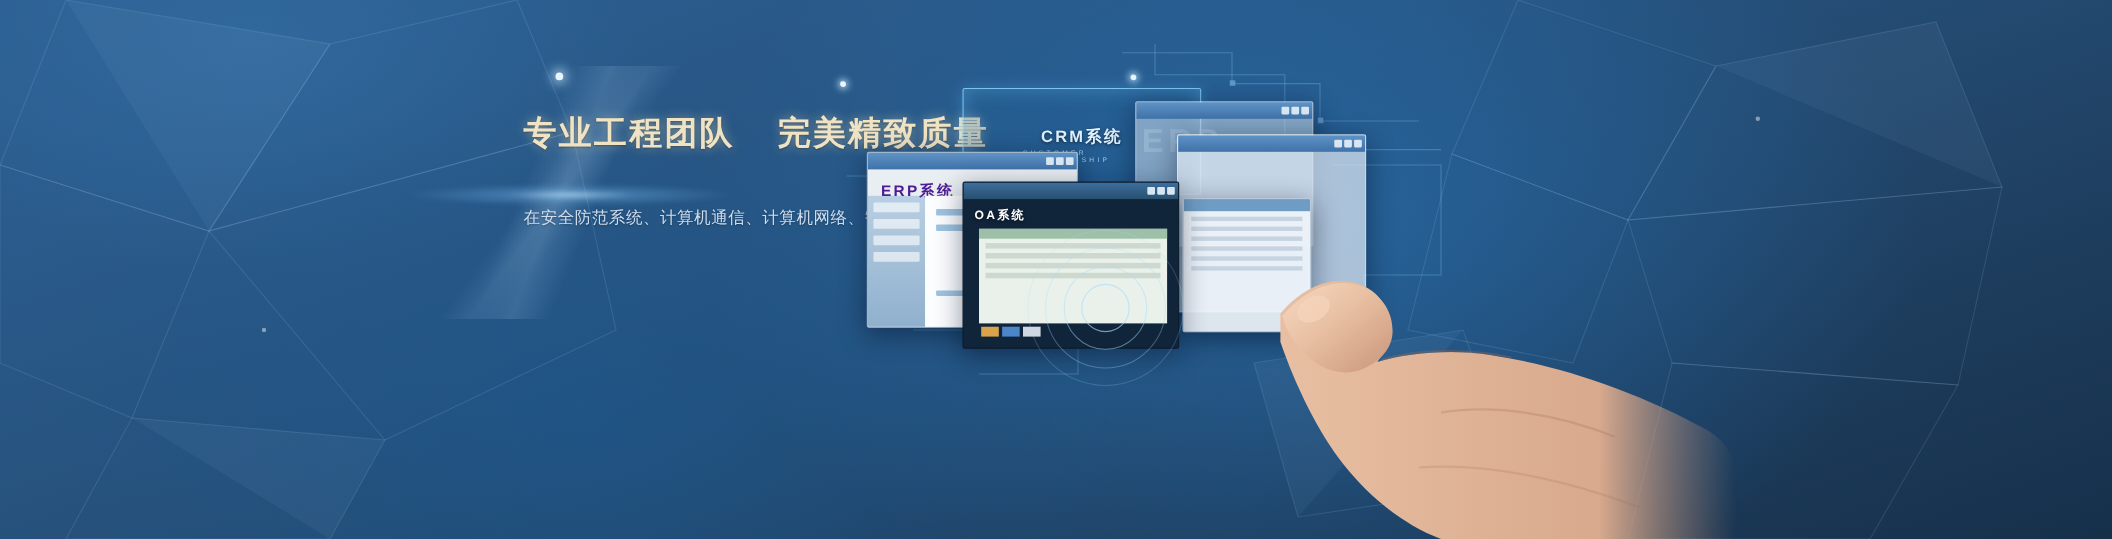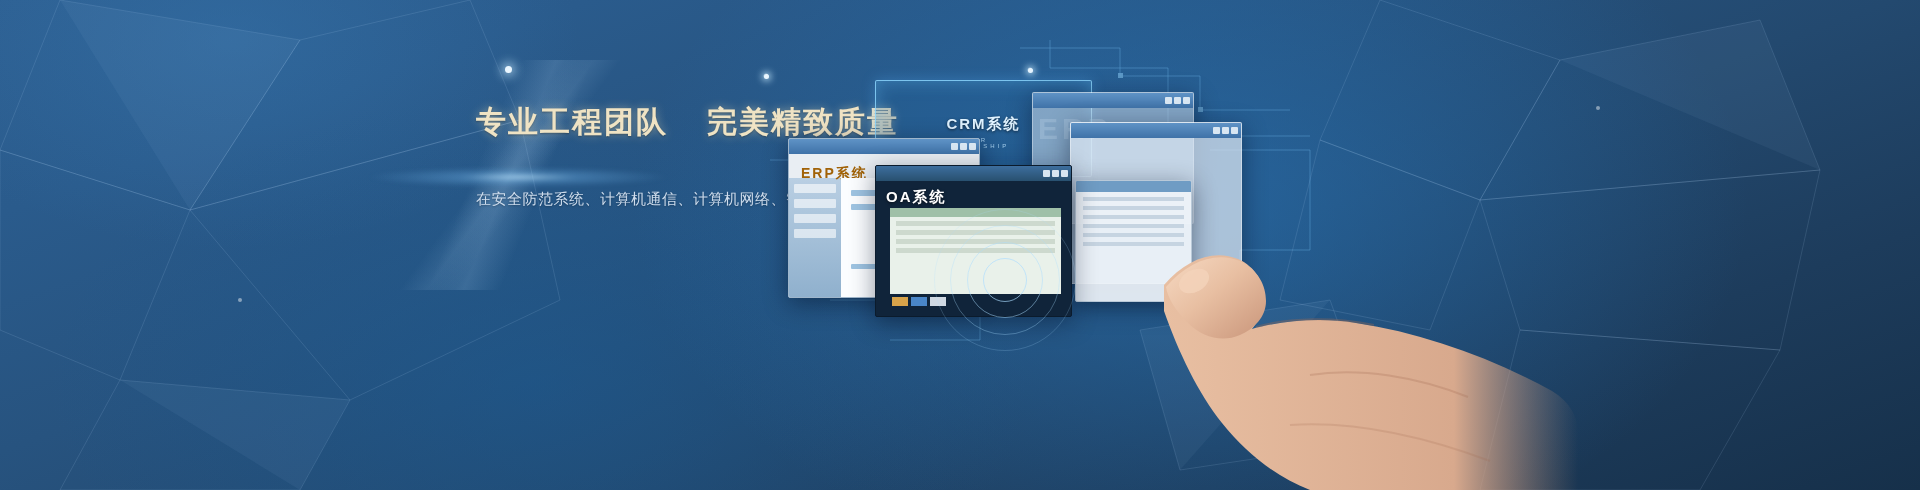--- a/index.html
+++ b/index.html
@@ -72,31 +72,31 @@
   
   .winR1{left:262px;top:32px;width:160px;height:130px;background:rgba(205,220,235,.55);
          border:1px solid rgba(255,255,255,.35);}
   .winR2{left:300px;top:62px;width:170px;height:160px;background:rgba(222,232,242,.72);
          border:1px solid rgba(255,255,255,.4);}
   .ghostTxt{position:absolute;left:268px;top:52px;font-size:30px;letter-spacing:4px;
             font-weight:bold;color:rgba(215,238,255,.30);white-space:nowrap;}
 
   
   .erp{left:18px;top:78px;width:190px;height:158px;background:#e9eef3;border:1px solid #9fb6cb;}
-  .erp .label{left:12px;top:26px;font-size:14px;color:#a16207;text-shadow:none;}
+  .erp .label{left:12px;top:26px;font-size:14px;color:#4c1d95;text-shadow:none;}
   .erp .inner{display:flex;height:120px;}
   .erp .nav{width:52px;background:linear-gradient(#b9cfe3,#8fb0cd);}
   .erp .nav span{display:block;height:9px;margin:6px 5px;background:rgba(255,255,255,.6);border-radius:1px;}
   .erp .canvas{flex:1;background:#fbfdff;position:relative;}
   .erp .canvas span{position:absolute;background:#9ec4e2;border-radius:1px;}
 
   
   .oa{left:105px;top:105px;width:195px;height:150px;background:#10243a;border:1px solid #0b1b2c;}
   .oa .tbar{background:linear-gradient(#3d6e9e,#28506f);}
-  .oa .label{left:10px;top:22px;font-size:15px;color:#ffffff;}
+  .oa .label{left:10px;top:22px;font-size:11px;color:#ffffff;}
   .oa .scr{position:absolute;left:14px;top:42px;right:10px;bottom:22px;background:#e9f1ea;}
   .oa .scr .hd{height:9px;background:#9fc0a8;}
   .oa .scr .rowz{height:5px;margin:4px 6px;background:#cdd9ce;}
   .oa .btns{position:absolute;left:16px;bottom:10px;display:flex;gap:3px;}
   .oa .btns b{display:block;width:16px;height:9px;background:#d8a34a;}
   .oa .btns b.c2{background:#4a86c8;}
   .oa .btns b.c3{background:#cfd8e2;}
 
   
   .winR3{left:305px;top:120px;width:115px;height:120px;background:rgba(238,243,248,.92);border:1px solid #b9c9d8;}

